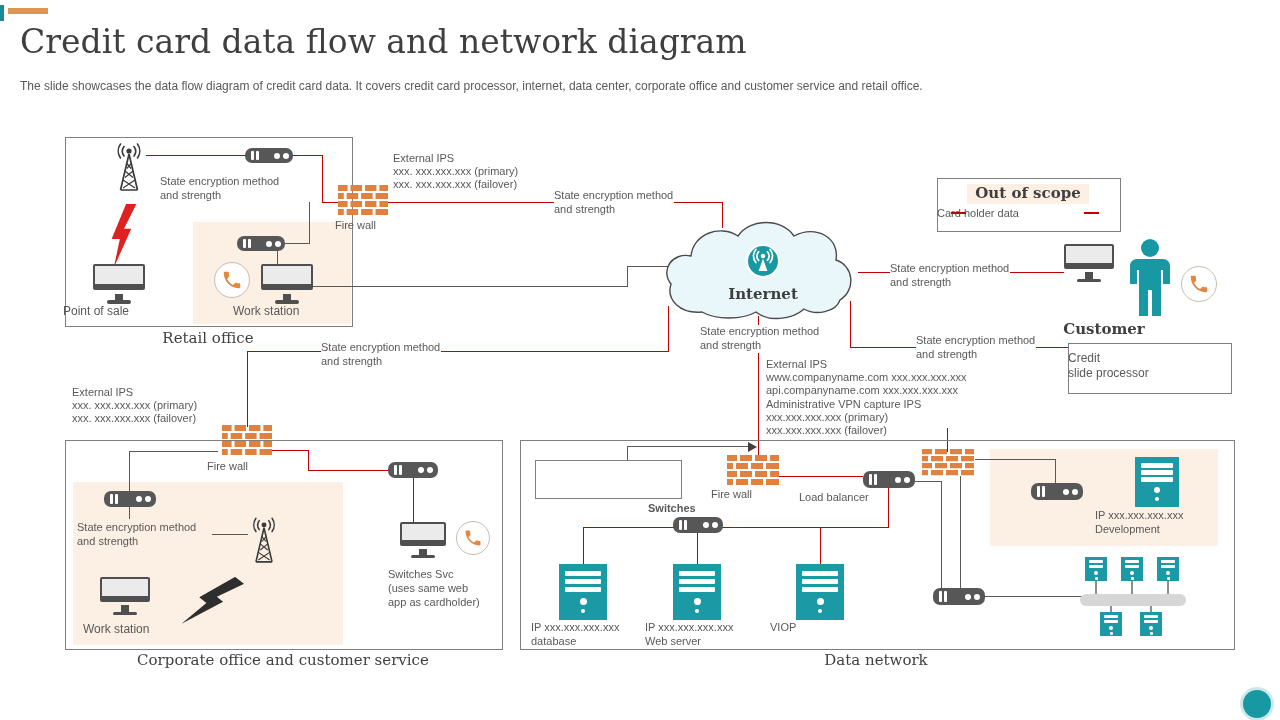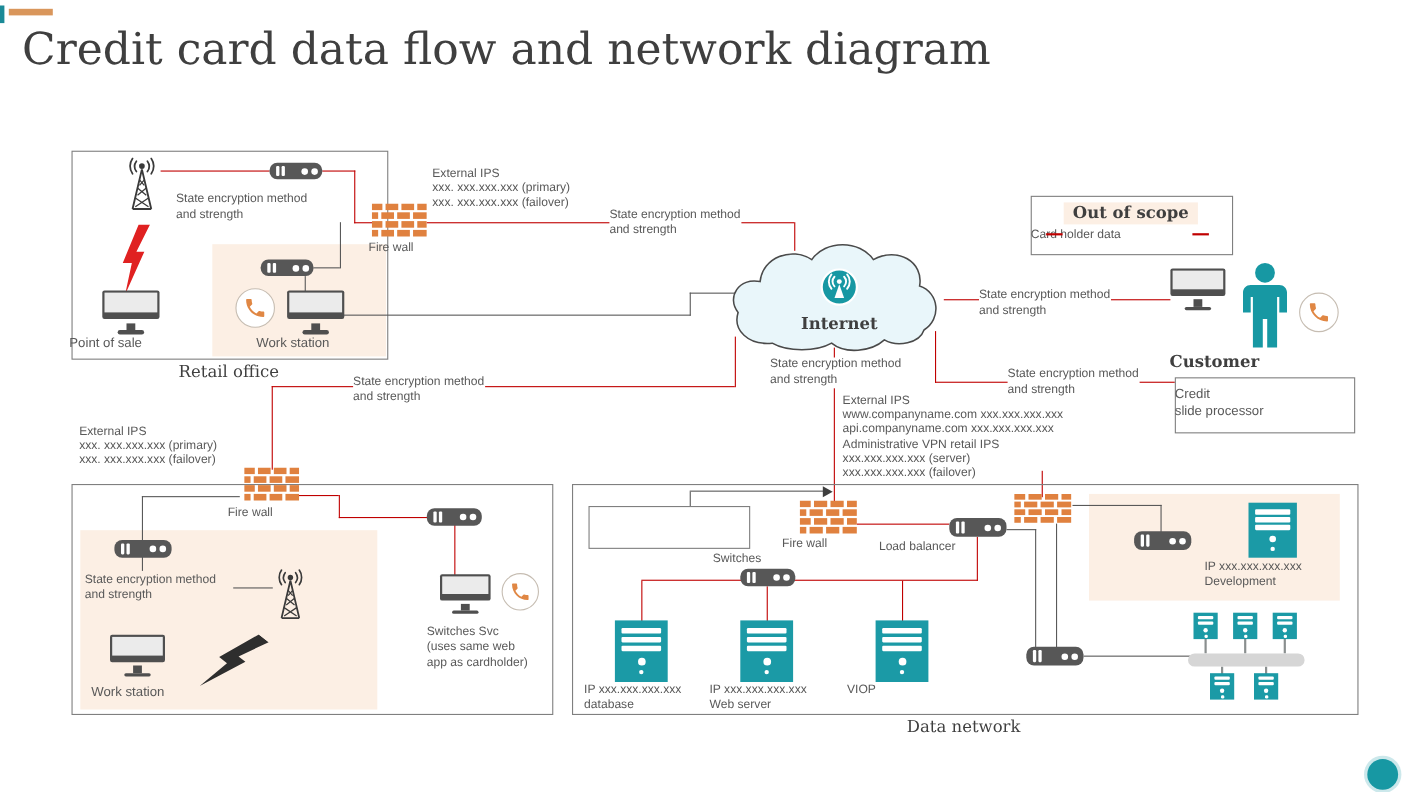--- a/index.html
+++ b/index.html
@@ -38,21 +38,22 @@
   .busbar{position:absolute;background:#D6D6D6;border-radius:6px;}
 </style>
 </head>
 <body>
 
 <div id="canvas">
 
   <div class="abs" style="left:0;top:5px;width:4px;height:16px;background:#1b8a97;"></div>
   <div class="abs" style="left:8px;top:8px;width:40px;height:6px;background:#D9965B;"></div>
 
-  <div class="abs serif" style="left:20px;top:22px;width:900px;font-size:40px;">Credit card data flow and network diagram</div>
+  <div class="abs serif" style="left:20px;top:22px;width:900px;font-size:33px;">Credit card data flow and network diagram</div>
+  <div class="abs" style="left:20px;top:79px;width:1100px;font-size:12px;color:#595959;">The slide showcases the data flow diagram of credit card data. It covers credit card processor, internet, data center, corporate office and customer service and retail office.</div>
 
   <div class="box" style="left:65px;top:137px;width:286px;height:188px;"></div>
   <div class="peach" style="left:193px;top:222px;width:158px;height:102px;"></div>
 
   <div class="ln" style="left:146px;top:155px;width:99px;height:1px;"></div>
   <div class="ln" style="left:293px;top:155px;width:30px;height:1px;"></div>
   <div class="ln" style="left:322px;top:155px;width:1px;height:48px;"></div>
   <div class="ln" style="left:322px;top:202px;width:17px;height:1px;"></div>
   <div class="ln g" style="left:285px;top:243px;width:24px;height:1px;"></div>
   <div class="ln g" style="left:309px;top:202px;width:1px;height:42px;"></div>
@@ -161,22 +162,22 @@
   <div class="lbl bg" style="left:890px;top:262px;width:120px;height:28px;">State encryption method and strength</div>
   <div class="ln" style="left:850px;top:301px;width:1px;height:47px;"></div>
   <div class="ln" style="left:850px;top:347px;width:220px;height:1px;"></div>
   <div class="lbl bg" style="left:916px;top:334px;width:120px;height:28px;">State encryption method and strength</div>
   <div class="ln" style="left:947px;top:428px;width:1px;height:24px;"></div>
 
   <div class="abs" style="left:766px;top:358px;width:215px;font:11px/1.2 'Liberation Sans',sans-serif;color:#595959;">
     <div>External IPS</div>
     <div>www.companyname.com xxx.xxx.xxx.xxx</div>
     <div>api.companyname.com xxx.xxx.xxx.xxx</div>
-    <div>Administrative VPN retail IPS</div>
-    <div>xxx.xxx.xxx.xxx (server)</div>
+    <div>Administrative VPN capture IPS</div>
+    <div>xxx.xxx.xxx.xxx (primary)</div>
     <div>xxx.xxx.xxx.xxx (failover)</div>
   </div>
 
   <div class="wbox" style="left:937px;top:178px;width:182px;height:52px;"></div>
   <div class="peach" style="left:967px;top:184px;width:122px;height:20px;"></div>
   <div class="sec-title bold" style="left:937px;top:184px;width:182px;">Out of scope</div>
   <div class="lbl" style="left:937px;top:207px;width:182px;">Card holder data</div>
   <div class="dash" style="left:951px;top:212px;width:15px;"></div>
   <div class="dash" style="left:1084px;top:212px;width:15px;"></div>
 
@@ -284,20 +285,21 @@
       </svg>
   </div>
 
   <div class="lbl" style="left:77px;top:521px;width:120px;">State encryption method and strength</div>
   <div class="lbl md" style="left:83px;top:622px;width:90px;">Work station</div>
   <div class="lbl" style="left:388px;top:568px;width:108px;">
     <div>Switches Svc</div>
     <div>(uses same web</div>
     <div>app as cardholder)</div>
   </div>
+  <div class="sec-title" style="left:90px;top:651px;width:386px;">Corporate office and customer service</div>
 
   <div class="box" style="left:520px;top:440px;width:713px;height:208px;"></div>
   <div class="peach" style="left:990px;top:449px;width:228px;height:97px;"></div>
 
   <div class="ln g" style="left:627px;top:447px;width:1px;height:14px;"></div>
   <div class="ln g" style="left:627px;top:446px;width:122px;height:1px;"></div>
   <div class="arrow-r" style="left:748px;top:441.5px;"></div>
 
   <div class="wbox" style="left:535px;top:460px;width:145px;height:37px;"></div>
 
@@ -331,21 +333,21 @@
   <div class="ln" style="left:820px;top:528px;width:1px;height:37px;"></div>
 
   <div class="router" style="left:863px;top:471px;width:52px;height:17px;">
     <span class="rb" style="left:6px"></span>
       <span class="rb" style="left:11px"></span>
     <span class="rd" style="right:14px"></span>
       <span class="rd" style="right:5px"></span>
   </div>
   <div class="lbl" style="left:799px;top:491px;width:100px;">Load balancer</div>
 
-  <div class="lbl" style="left:648px;top:502px;width:100px;">Switches</div>
+  <div class="lbl" style="left:648px;top:502px;width:100px;font-weight:bold;">Switches</div>
   <div class="router" style="left:673px;top:517px;width:50px;height:16px;">
     <span class="rb" style="left:6px"></span>
       <span class="rb" style="left:11px"></span>
     <span class="rd" style="right:14px"></span>
       <span class="rd" style="right:5px"></span>
   </div>
 
   <div class="server" style="left:559px;top:564px;width:48px;height:56px;">
     <span class="sb" style="top:7px"></span>
       <span class="sb" style="top:15px"></span>

